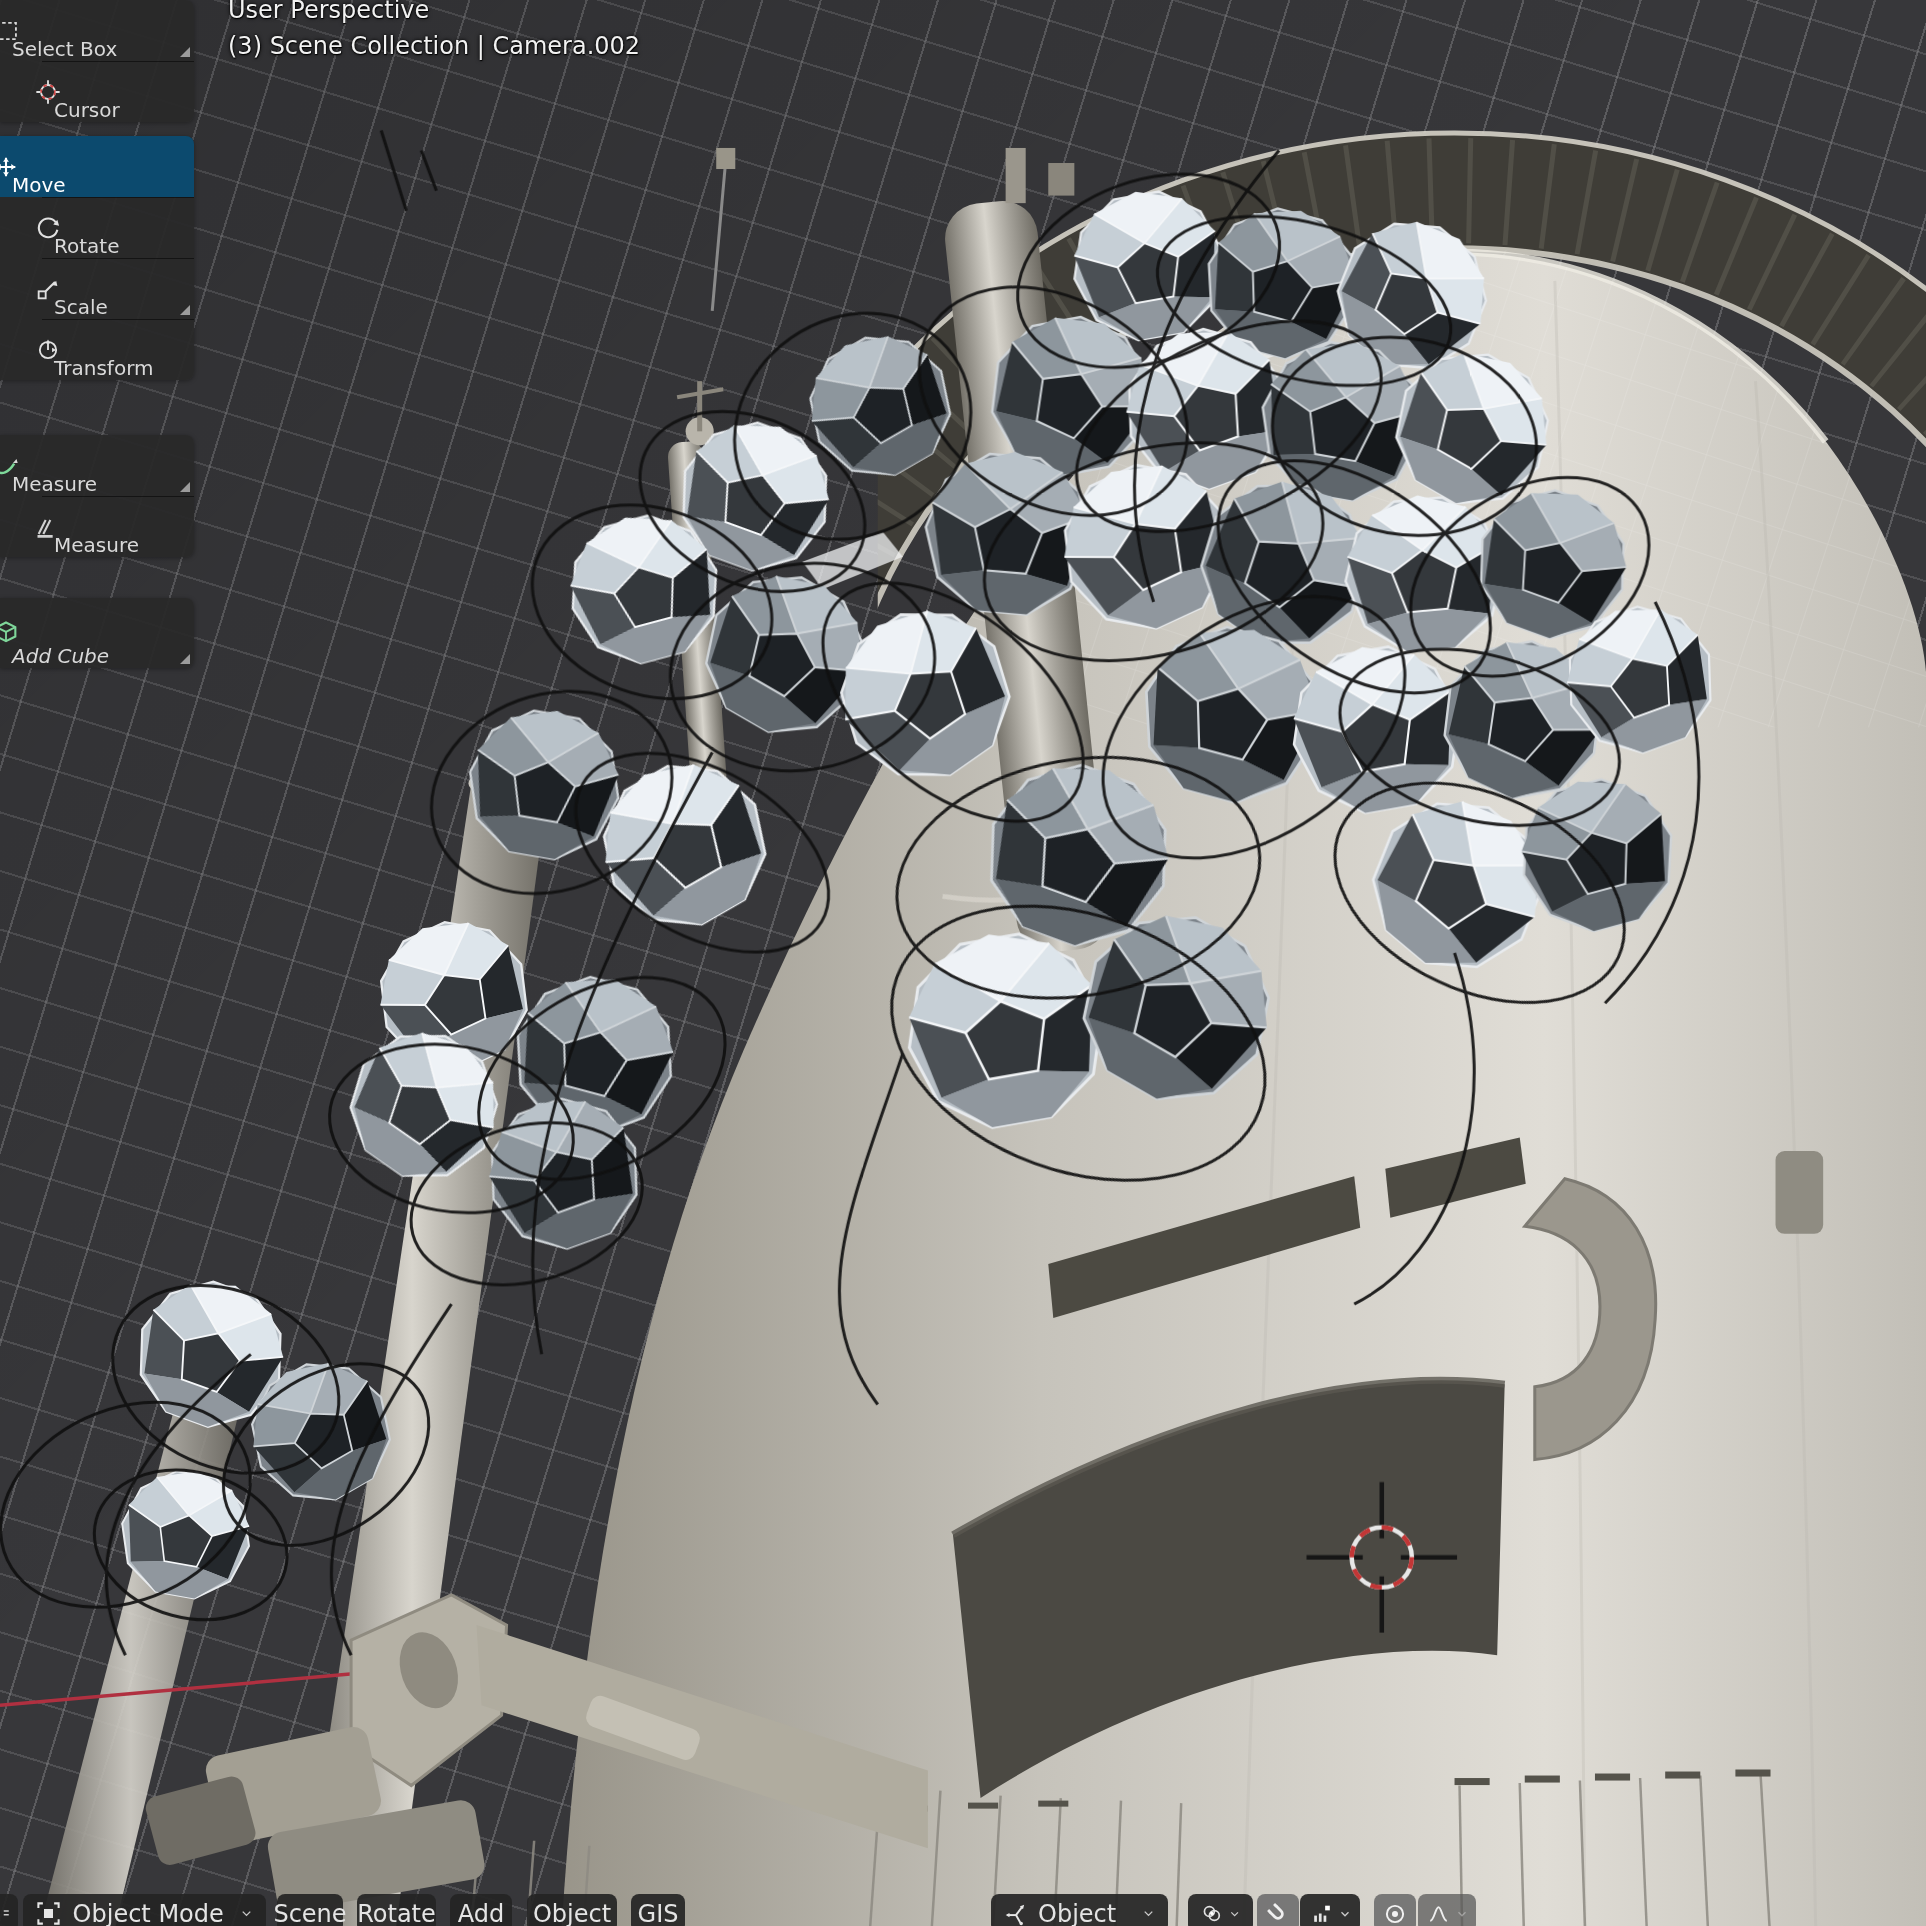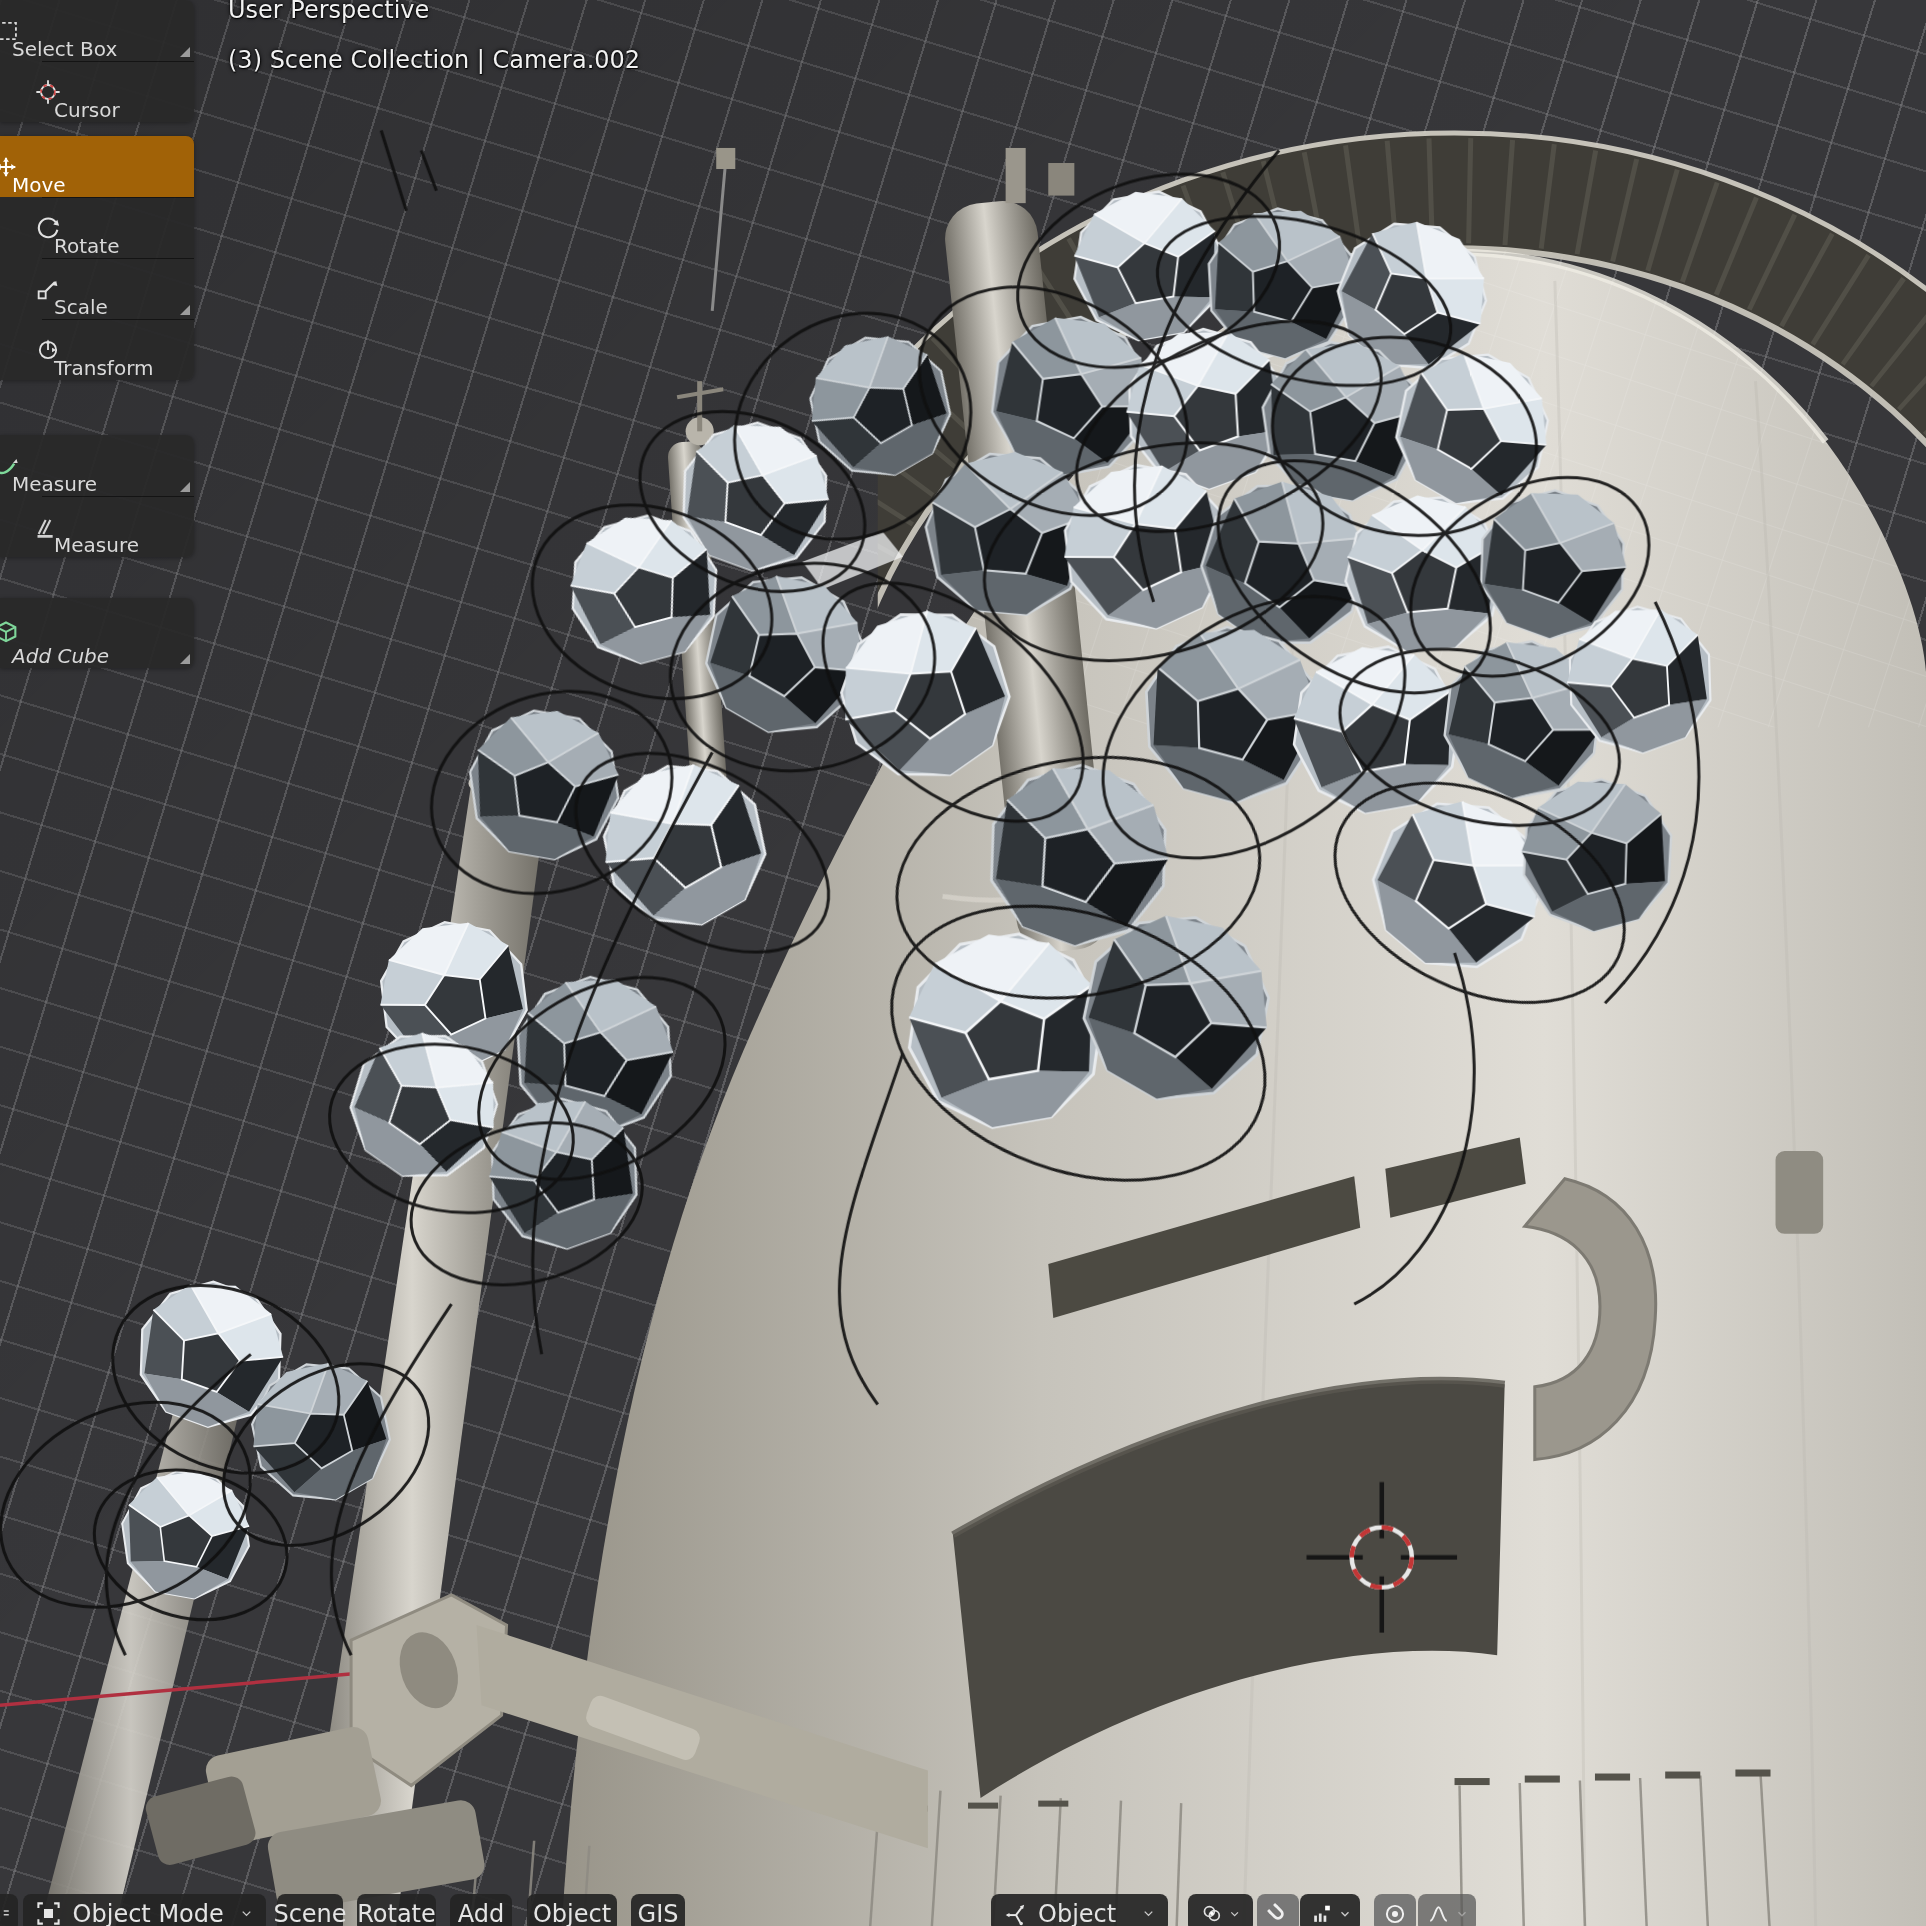--- a/index.html
+++ b/index.html
@@ -8,29 +8,29 @@
   .viewport{position:absolute;inset:0;
     background-color:#37373a;
     background-image:
       linear-gradient(135deg, rgba(0,0,0,.14), rgba(0,0,0,0) 45%),
       repeating-linear-gradient(107deg, rgba(145,145,148,.40) 0 2px, transparent 2px 56px),
       repeating-linear-gradient(17deg, rgba(145,145,148,.28) 0 2px, transparent 2px 56px);}
   .scene{position:absolute;inset:0;}
   
   .vp-header{position:absolute;left:228px;top:-5px;color:#f2f2f2;font-size:24px;line-height:30px;
     text-shadow:0 0 4px rgba(0,0,0,.95),0 0 1.5px rgba(0,0,0,.9),0.5px 0.5px 1px #000;}
-  .vp-header .l2{margin-top:20px;}
+  .vp-header .l2{margin-top:6px;}
   
   .toolbar{position:absolute;left:0;top:0;width:194px;}
   .tgroup{position:absolute;left:0;width:194px;background:rgba(41,41,41,.95);
     border-radius:0 8px 8px 0;overflow:hidden;box-shadow:0 1px 4px rgba(0,0,0,.35);}
   .tool-item{position:relative;height:61px;display:flex;align-items:flex-end;padding-left:12px;
     box-sizing:border-box;color:#d9d9d9;font-size:20px;cursor:default;}
   .tool-item + .tool-item{border-top:0.5px solid rgba(0,0,0,.5);margin-left:42px;}
-  .tool-item.active{background:#a16207;color:#ffffff;}
+  .tool-item.active{background:#0c4a6e;color:#ffffff;}
   .tool-item .ticon{position:absolute;left:-8px;top:50%;transform:translateY(-50%);
     width:28px;height:28px;}
   .tool-item .ticon svg{width:28px;height:28px;display:block;}
   .tool-item.has-sub::after{content:"";position:absolute;right:4px;bottom:4px;width:0;height:0;
     border-style:solid;border-width:0 0 10px 10px;
     border-color:transparent transparent #9b9b9b transparent;}
   .tall{height:70px;font-style:italic;}
   
   .bbtn{position:absolute;top:1894px;height:39px;background:rgba(36,36,36,.92);
     border-radius:8px;display:flex;align-items:center;justify-content:center;gap:8px;

